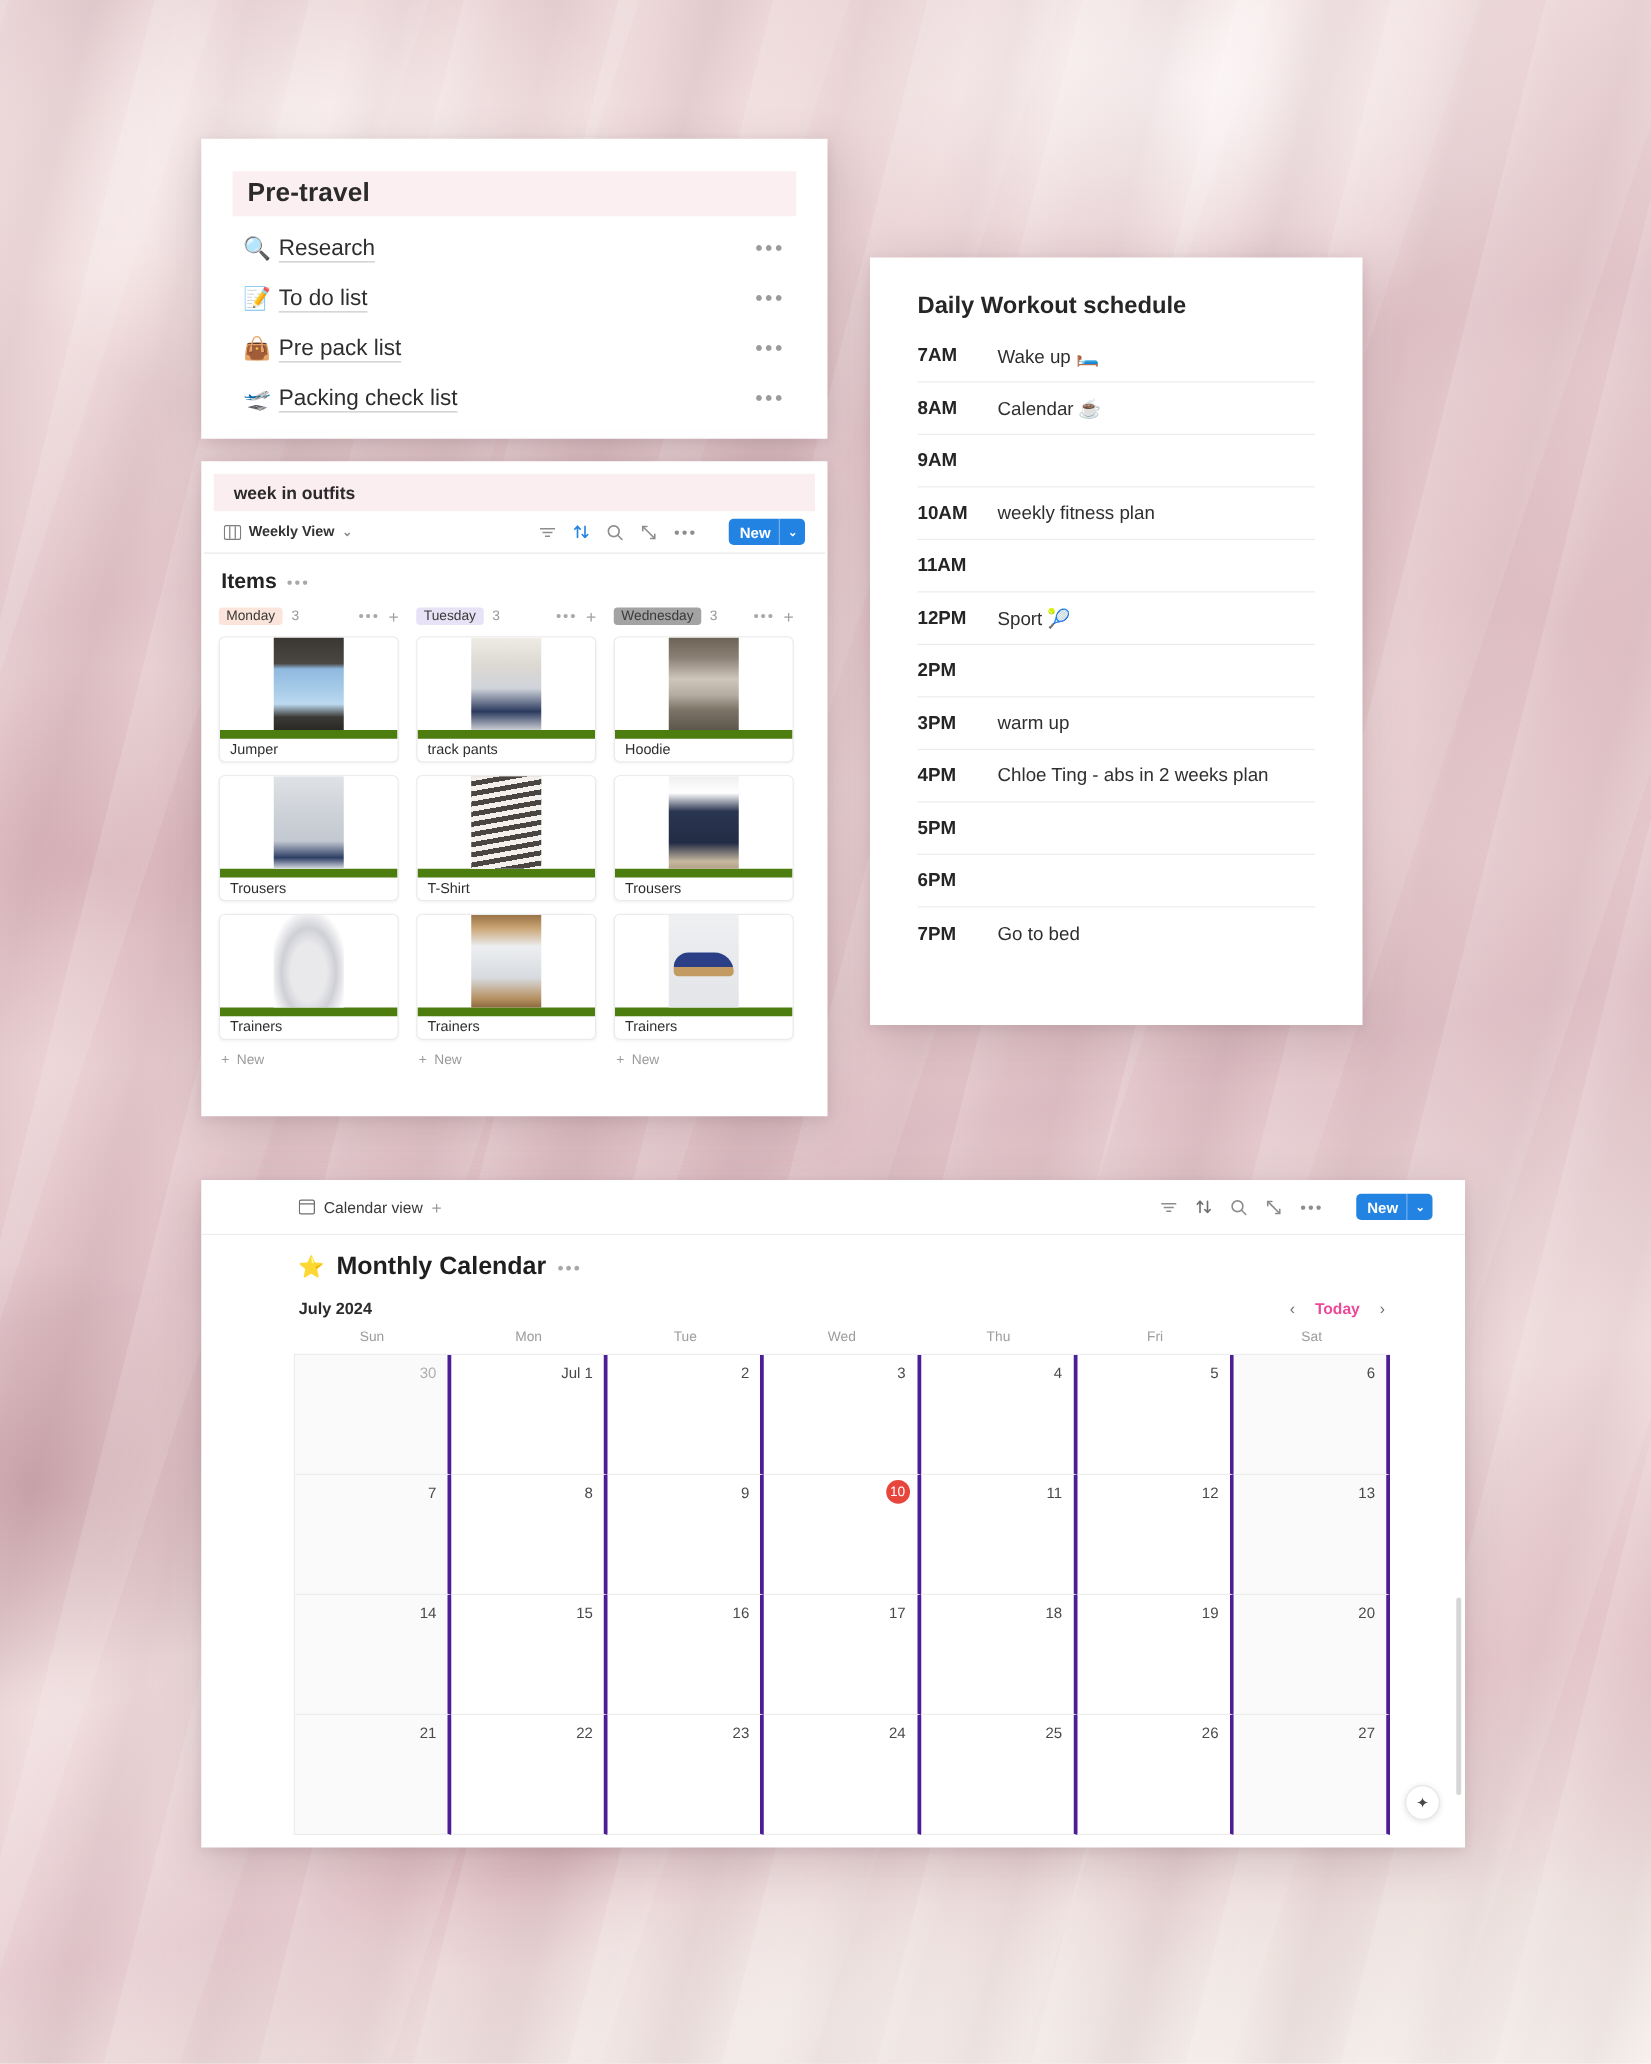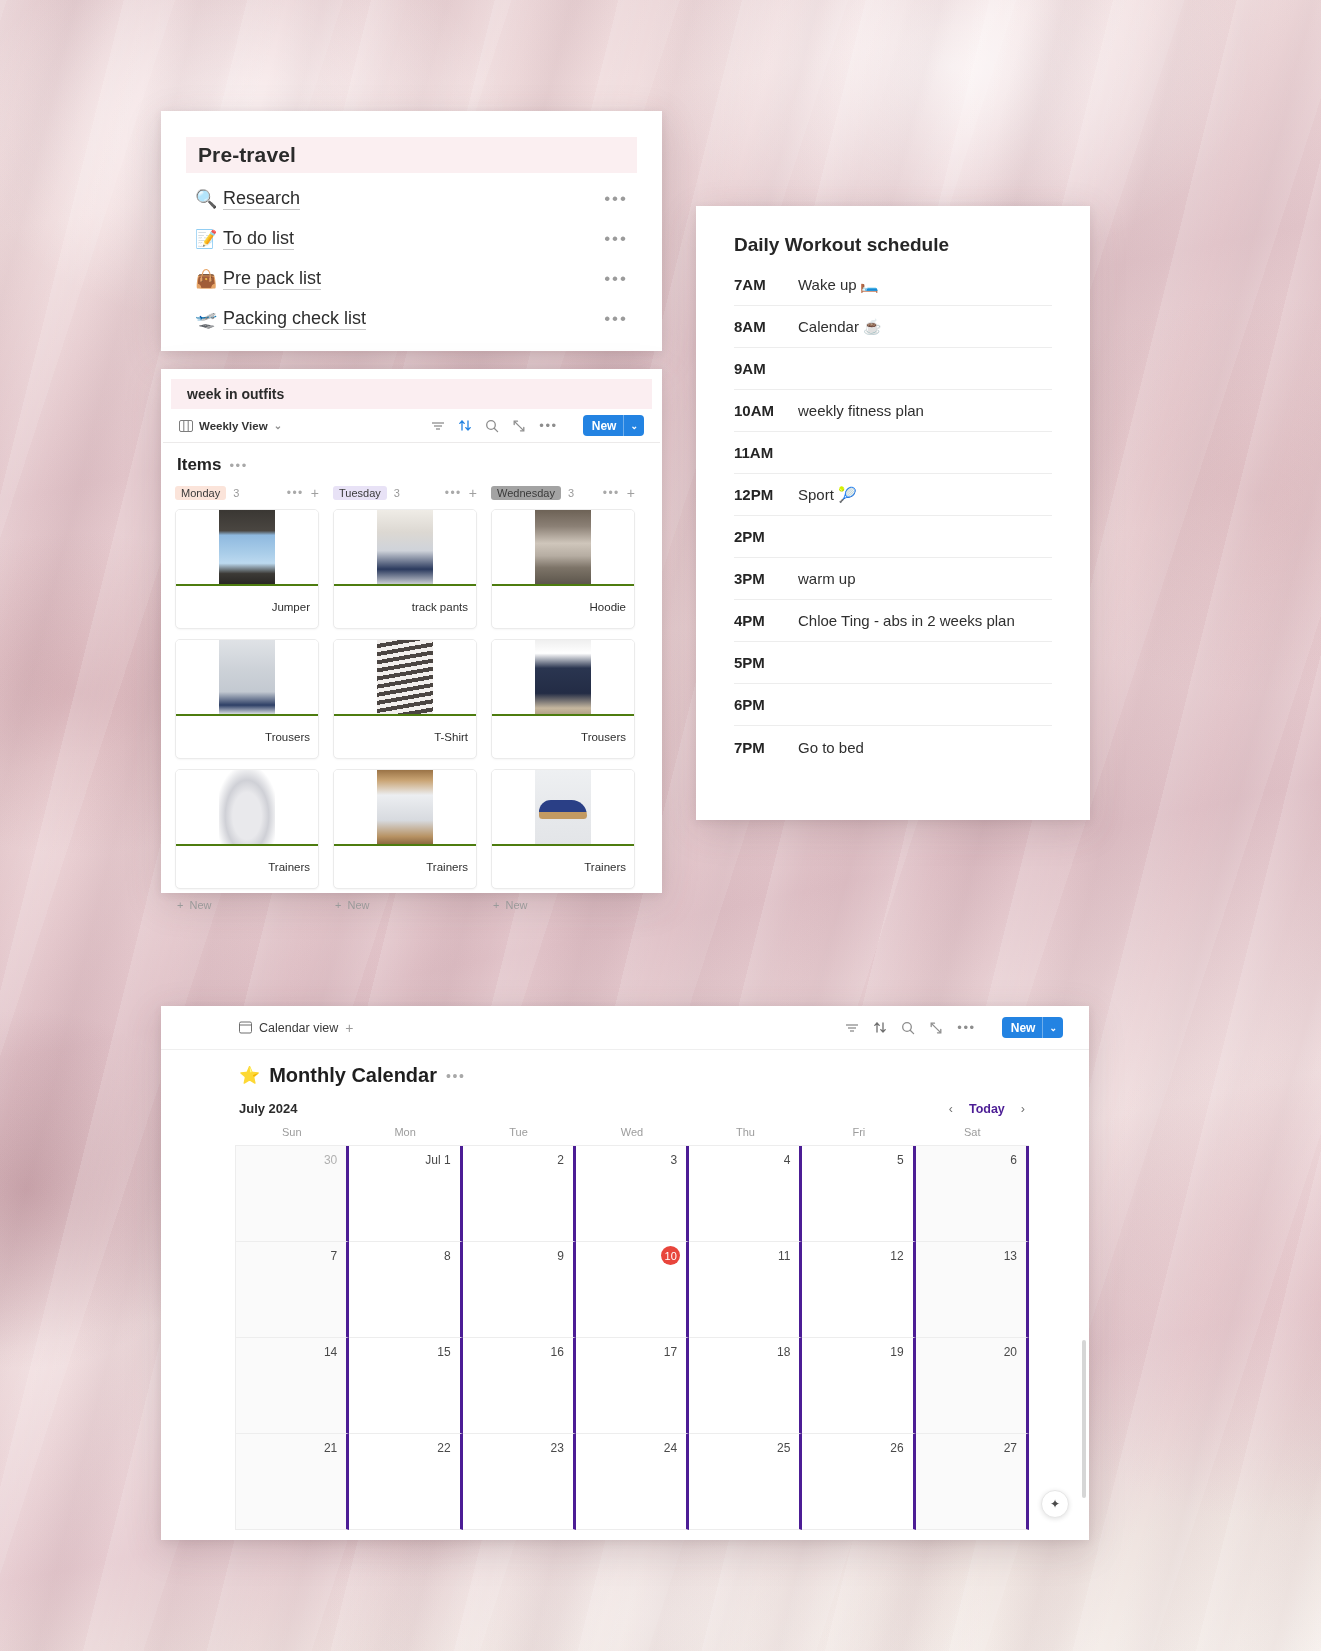--- a/index.html
+++ b/index.html
@@ -78,21 +78,21 @@
   .chip { font-size: 11px; padding: 1px 6px; border-radius: 3px; font-weight: 500; color: #3a3a3a; }
   .wo-count { font-size: 11px; color: #9a9a9a; }
   .wo-col-head .dots { margin-left: auto; color: #a9a9a9; font-size: 12px; letter-spacing: 1.5px; }
   .wo-col-head .plus { color: #a0a0a0; font-size: 14px; line-height: 1; }
   .card {
     border: 1px solid #ebebeb; border-radius: 5px; overflow: hidden; background: #fff;
     margin-bottom: 10px; box-shadow: 0 1px 2px rgba(0,0,0,.04);
   }
   .card .thumb { height: 74px; display: flex; align-items: stretch; justify-content: center; background: #fff; }
   .card .thumb .img { width: 56px; }
-  .card .cap { font-size: 11.5px; color: #2e2e2e; padding: 15px 8px; border-top: 2px solid #4d7c0f; text-align: right; }
+  .card .cap { font-size: 11.5px; color: #2e2e2e; padding: 3px 8px; border-top: 7px solid #4d7c0f; }
   .wo-new { display: flex; align-items: center; gap: 6px; font-size: 11px; color: #9a9a9a; padding-left: 2px; }
 
   
   .img-jumper   { background: linear-gradient(180deg,#3a3733 0%,#4a4641 28%,#8fb9df 34%,#a9cde9 58%,#bcd9ef 72%,#3c3a36 86%,#2a2825 100%); }
   .img-tshirt   { background: repeating-linear-gradient(170deg,#f3f0ee 0 4px,#4b4542 4px 8px), linear-gradient(180deg,#c8c0bb,#ffffff); }
   .img-hoodie   { background: linear-gradient(180deg,#6d6256 0%,#8b8075 22%,#cfc6bb 45%,#b6ada2 62%,#7d7468 78%,#5d564c 100%); }
   .img-trousers1{ background: linear-gradient(180deg,#dfe2e6 0%,#cdd2d8 40%,#c3c9d1 70%,#2e3f66 88%,#d8dce1 100%); }
   .img-track    { background: linear-gradient(180deg,#efece6 0%,#dcd8d2 30%,#cfd3da 55%,#2b3a5e 80%,#c9ccd2 100%); }
   .img-trousers2{ background: linear-gradient(180deg,#efefef 0%,#ffffff 18%,#2a3550 38%,#232c45 72%,#c6b79f 92%,#b3a288 100%); }
   .img-asics    { background: radial-gradient(ellipse at 50% 62%,#e9e9ec 0 36%,#cfd0d6 55%,#ffffff 80%); }
@@ -105,32 +105,32 @@
 
   
   #workout { left: 696px; top: 206px; width: 394px; height: 614px; padding: 28px 38px 0 38px; }
   .dw-title { font-size: 19px; font-weight: 700; color: #262626; margin-bottom: 8px; }
   .dw-row { display: flex; align-items: center; height: 42px; border-bottom: 1px solid #ededed; }
   .dw-time { width: 64px; font-size: 15px; font-weight: 700; color: #252525; flex: none; }
   .dw-task { font-size: 15px; color: #2f2f2f; }
   .dw-row:last-child { border-bottom: none; }
 
   
-  #calendar { left: 161px; top: 1006px; width: 928px; height: 534px; overflow: hidden; }
+  #calendar { left: 161px; top: 944px; width: 1011px; height: 534px; overflow: hidden; }
   .cal-toolbar { display: flex; align-items: center; height: 44px; padding: 0 26px 0 78px; border-bottom: 1px solid #efefef; }
   .cal-view { display: flex; align-items: center; gap: 7px; font-size: 12.5px; color: #3a3a3a; }
   .cal-tools { margin-left: auto; display: flex; align-items: center; gap: 14px; }
   .cal-heading { display: flex; align-items: center; gap: 9px; padding: 14px 0 10px 78px; }
   .cal-star { font-size: 17px; }
   .cal-h1 { font-size: 20px; font-weight: 700; color: #1f1f1f; }
   .cal-h1-dots { color: #a8a8a8; font-size: 14px; letter-spacing: 1.6px; }
   .cal-subbar { display: flex; align-items: center; padding: 4px 64px 10px 78px; }
   .cal-month { font-size: 13px; font-weight: 700; color: #2b2b2b; }
   .cal-nav { margin-left: auto; display: flex; align-items: center; gap: 16px; color: #6f6f6f; font-size: 12.5px; }
-  .cal-nav .today { font-weight: 700; color: #4c1d95; }
+  .cal-nav .today { font-weight: 700; color: #ec4899; }
   .cal-grid-wrap { padding: 0 60px 0 74px; }
   .cal-dow { display: grid; grid-template-columns: repeat(7,1fr); }
   .cal-dow div { text-align: center; font-size: 11px; color: #9c9c9c; padding-bottom: 7px; }
   .cal-grid { display: grid; grid-template-columns: repeat(7,1fr); border-top: 1px solid #ededed; border-left: 1px solid #ededed; }
   .cal-cell { height: 96px; border-right: 3px solid #4c1d95; border-bottom: 1px solid #ededed; position: relative; }
   .cal-cell.weekend { background: #fafafa; }
   .cal-num { position: absolute; top: 7px; right: 9px; font-size: 12px; color: #494949; }
   .cal-num.muted { color: #b0b0b0; }
   .cal-num.today-badge {
     background: #e8453c; color: #fff; border-radius: 50%;

